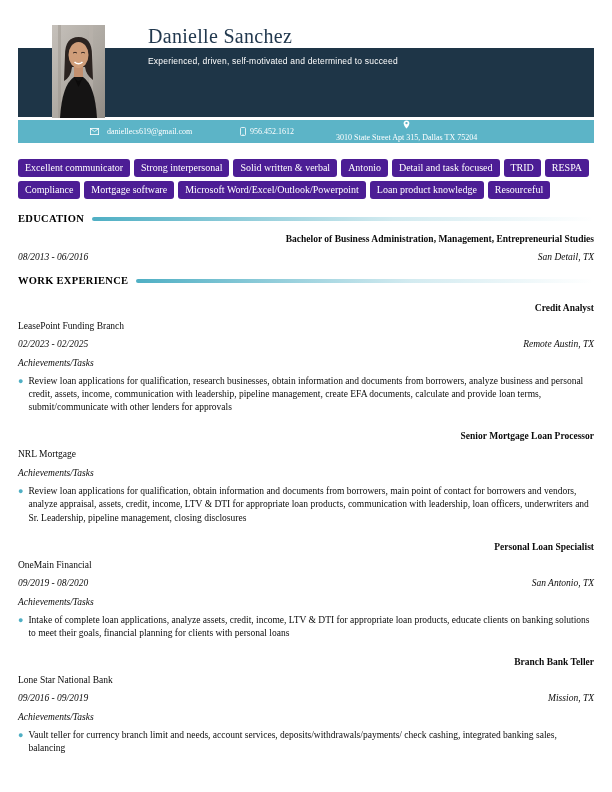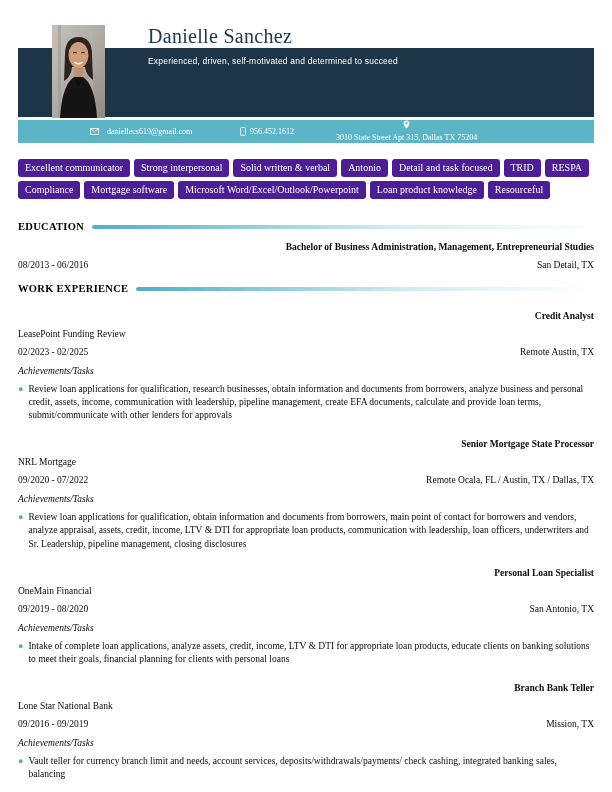--- a/index.html
+++ b/index.html
@@ -19,26 +19,26 @@
 
   
   .content { position:absolute; top:150px; left:18px; right:18px; }
   .sec-head { display:flex; align-items:center; gap:8px; }
   .sec-title { font-weight:bold; font-size:10.5px; color:#000; letter-spacing:0.3px; white-space:nowrap; }
   .sec-line { flex:1; height:4px; border-radius:2px; background:linear-gradient(to right, #4fafc4, rgba(79,175,196,0.25) 60%, rgba(255,255,255,0)); }
 
   .tags { margin-top:9px; display:flex; flex-wrap:wrap; gap:4px; }
   .tag { background:#4c1d95; color:#ffffff; font-size:10px; padding:3px 7px 4px 7px; border-radius:3px; white-space:nowrap; }
 
-  .section-edu { margin-top:22px; }
+  .section-edu { margin-top:14px; }
   .section-work { margin-top:13px; }
 
   .line-bold { font-weight:bold; font-size:9.5px; margin-top:10px;text-align:right; }
   .line-reg  { font-size:9.5px; margin-top:8px; }
-  .meta-row  { display:flex; justify-content:space-between; font-size:9.5px; margin-top:8px; }
+  .meta-row  { display:flex; justify-content:space-between; font-style:italic; font-size:9.5px; margin-top:8px; }
   .ach-label { font-style:italic; font-size:9.5px; margin-top:9px; }
   .job { margin-top:17px; }
   .bullet { display:flex; gap:5px; margin-top:7px; font-size:9.5px; line-height:1.38; }
   .dot { color:#4fafc4; font-size:9px; line-height:1.45; flex:0 0 auto; }
 </style>
 </head>
 <body>
 
 <div class="page">
 
@@ -128,39 +128,35 @@
     </div>
 
     <div class="section-work">
       <div class="sec-head">
         <span class="sec-title">WORK EXPERIENCE</span>
         <span class="sec-line"></span>
       </div>
 
       <div class="job">
         <div class="line-bold">Credit Analyst</div>
-        <div class="line-reg">LeasePoint Funding Review</div>
+        <div class="line-reg">LeasePoint Funding Branch</div>
         <div class="meta-row">
           <span>02/2023 - 02/2025</span>
           <span>Remote Austin, TX</span>
         </div>
         <div class="ach-label">Achievements/Tasks</div>
         <div class="bullet">
           <span class="dot">●</span>
           <span>Review loan applications for qualification, research businesses, obtain information and documents from borrowers, analyze business and personal credit, assets, income, communication with leadership, pipeline management, create EFA documents, calculate and provide loan terms, submit/communicate with other lenders for approvals</span>
         </div>
       </div>
 
       <div class="job">
-        <div class="line-bold">Senior Mortgage State Processor</div>
+        <div class="line-bold">Senior Mortgage Loan Processor</div>
         <div class="line-reg">NRL Mortgage</div>
-        <div class="meta-row">
-          <span>09/2020 - 07/2022</span>
-          <span>Remote Ocala, FL / Austin, TX / Dallas, TX</span>
-        </div>
         <div class="ach-label">Achievements/Tasks</div>
         <div class="bullet">
           <span class="dot">●</span>
           <span>Review loan applications for qualification, obtain information and documents from borrowers, main point of contact for borrowers and vendors, analyze appraisal, assets, credit, income, LTV &amp; DTI for appropriate loan products, communication with leadership, loan officers, underwriters and Sr. Leadership, pipeline management, closing disclosures</span>
         </div>
       </div>
 
       <div class="job">
         <div class="line-bold">Personal Loan Specialist</div>
         <div class="line-reg">OneMain Financial</div>

